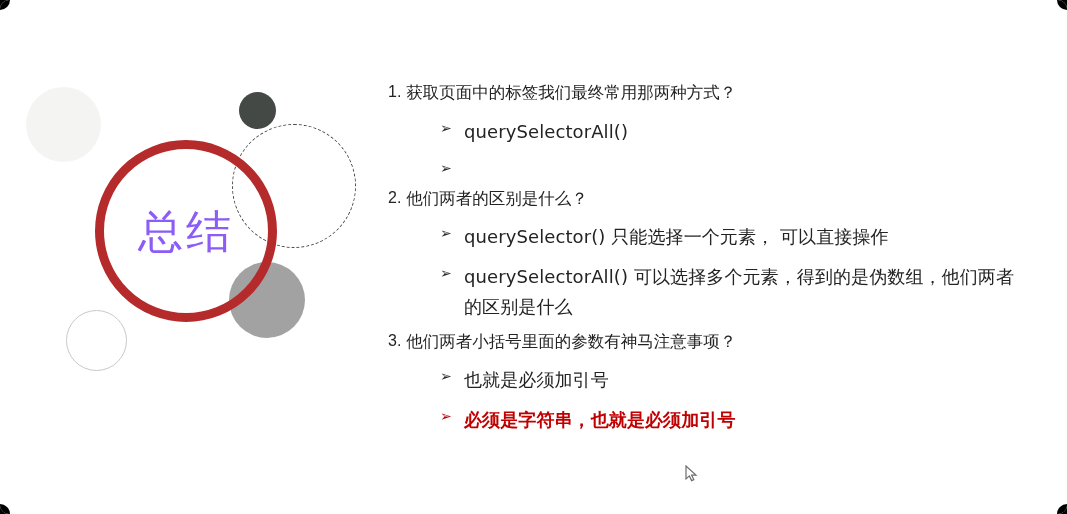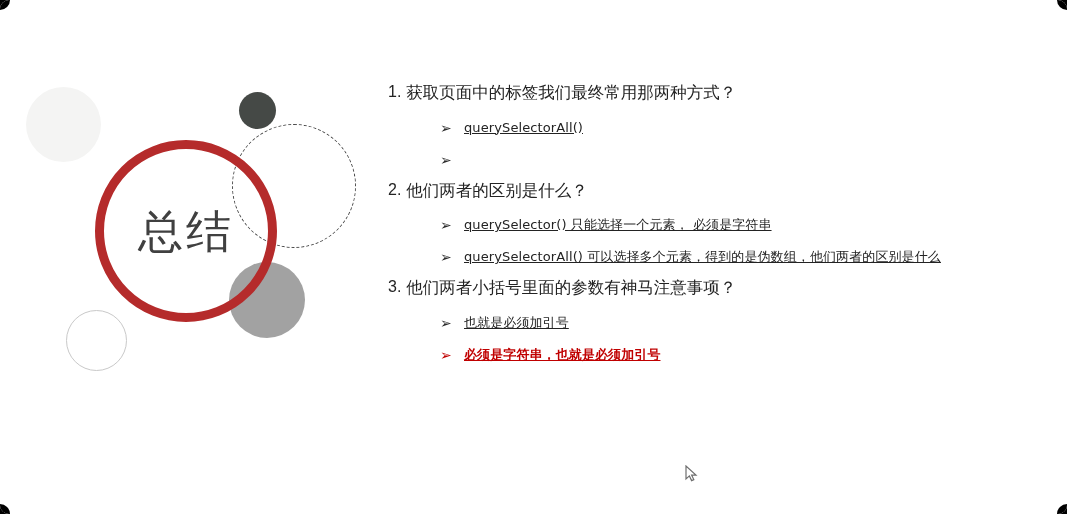--- a/index.html
+++ b/index.html
@@ -101,21 +101,21 @@
     top: 140px;
     width: 182px;
     height: 182px;
     display: flex;
     align-items: center;
     justify-content: center;
     font-family: "DejaVu Sans", "Liberation Sans", sans-serif;
     font-size: 45px;
     font-weight: 400;
     letter-spacing: 3px;
-    color: #404040;
+    color: #8b5cf6;
     line-height: 1;
   }
 
   
   #content {
     position: absolute;
     left: 388px;
     top: 80px;
     width: 640px;
   }
@@ -162,25 +162,24 @@
     font-family: "DejaVu Sans", sans-serif;
     font-size: 14px;
     line-height: 1.5;
     color: #2b2b2b;
     transform: translateY(1px);
   }
 
   .bullet-text {
     flex: 1 1 auto;
     font-family: "DejaVu Sans", "Liberation Sans", sans-serif;
-    font-size: 13px;
+    font-size: 18px;
     color: #232323;
     line-height: 1.62;
     letter-spacing: 0.1px;
-    text-decoration: underline;
   }
 
   .bullet.accent .bullet-marker,
   .bullet.accent .bullet-text {
     color: #c00000;
     font-weight: bold;
   }
 
   
   #cursor {
@@ -238,21 +237,21 @@
     </div>
 
     <div class="qitem">
       <div class="qhead">
         <span class="qnum">2.</span>
         <span class="qtext">他们两者的区别是什么？</span>
       </div>
       <div class="bullets">
         <div class="bullet">
           <span class="bullet-marker">➢</span>
-          <span class="bullet-text">querySelector()  只能选择一个元素， 必须是字符串</span>
+          <span class="bullet-text">querySelector()  只能选择一个元素， 可以直接操作</span>
         </div>
         <div class="bullet">
           <span class="bullet-marker">➢</span>
           <span class="bullet-text">querySelectorAll()  可以选择多个元素，得到的是伪数组，他们两者的区别是什么</span>
         </div>
       </div>
     </div>
 
     <div class="qitem">
       <div class="qhead">

